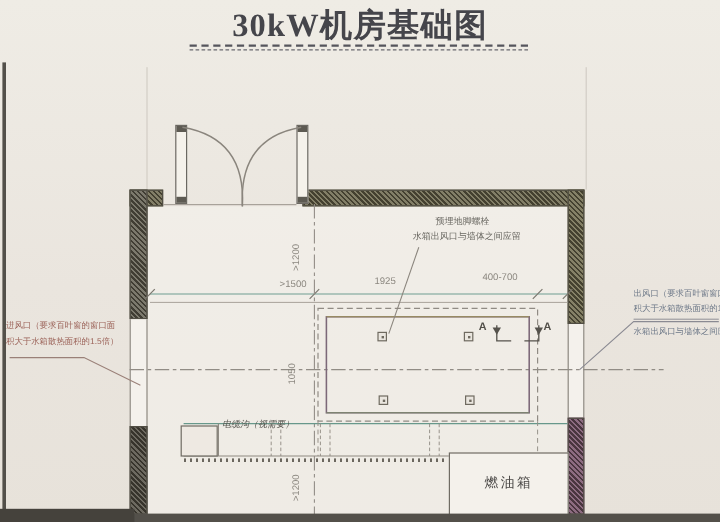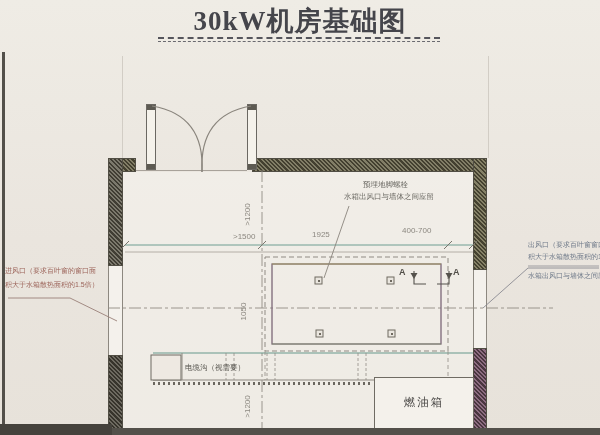--- a/index.html
+++ b/index.html
@@ -126,21 +126,21 @@
   <div class="txt" style="left:363px;top:180px;font-size:7.5px;color:#6a6862;font-family:Liberation Serif, serif;">预埋地脚螺栓</div>
   <div class="txt" style="left:344px;top:192px;font-size:7.5px;color:#6a6862;">水箱出风口与墙体之间应留</div>
 
   <div class="txt" style="left:5px;top:266px;font-size:7px;color:#9b6258;">进风口（要求百叶窗的窗口面</div>
   <div class="txt" style="left:5px;top:280px;font-size:7px;color:#9b6258;">积大于水箱散热面积的1.5倍）</div>
 
   <div class="txt clip" style="left:528px;top:240px;font-size:7px;color:#6d7888;">出风口（要求百叶窗窗口面</div>
   <div class="txt clip" style="left:528px;top:252px;font-size:7px;color:#6d7888;">积大于水箱散热面积的1.5倍）</div>
   <div class="txt clip" style="left:528px;top:271px;font-size:7px;color:#6d7888;">水箱出风口与墙体之间应留</div>
 
-  <div class="txt" style="left:185px;top:363px;font-size:7.5px;color:#56544e;">电缆沟（视需要）</div>
+  <div class="txt" style="left:185px;top:349px;font-size:7.5px;color:#56544e;font-style:italic;">电缆沟（视需要）</div>
 
   <div class="dim" style="left:193px;top:232px;margin-left:40px;">&gt;1500</div>
   <div class="dim" style="left:312px;top:230px;">1925</div>
   <div class="dim" style="left:402px;top:226px;">400-700</div>
   <div class="vlabel" style="left:227px;top:210px;">&gt;1200</div>
   <div class="vlabel" style="left:223px;top:307px;">1050</div>
   <div class="vlabel" style="left:227px;top:402px;">&gt;1200</div>
 
   <div class="txt" style="left:399px;top:267px;font-size:9px;font-weight:bold;color:#514e48;">A</div>
   <div class="txt" style="left:453px;top:267px;font-size:9px;font-weight:bold;color:#514e48;">A</div>

